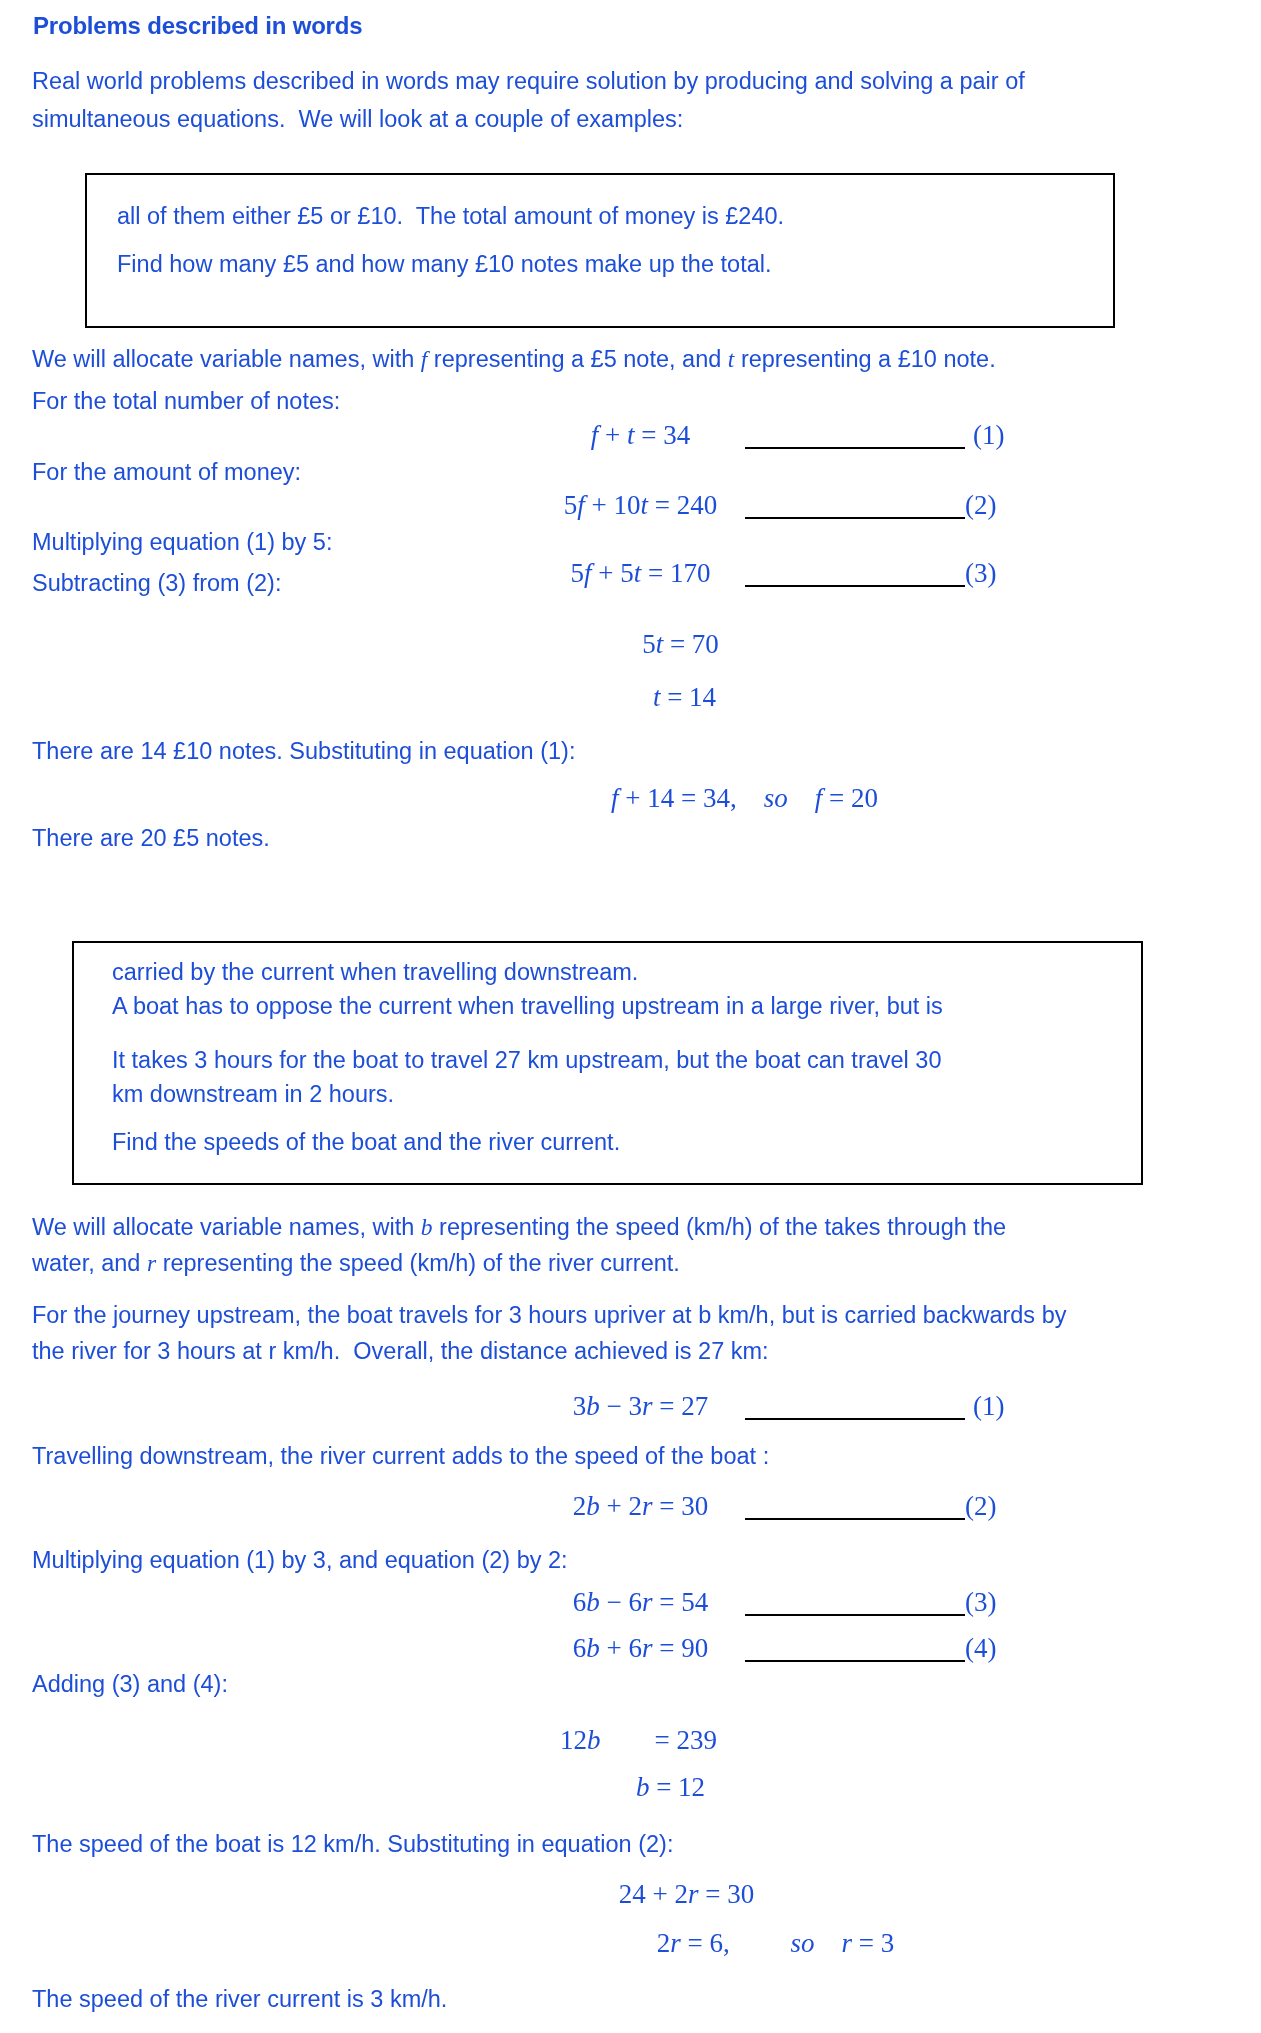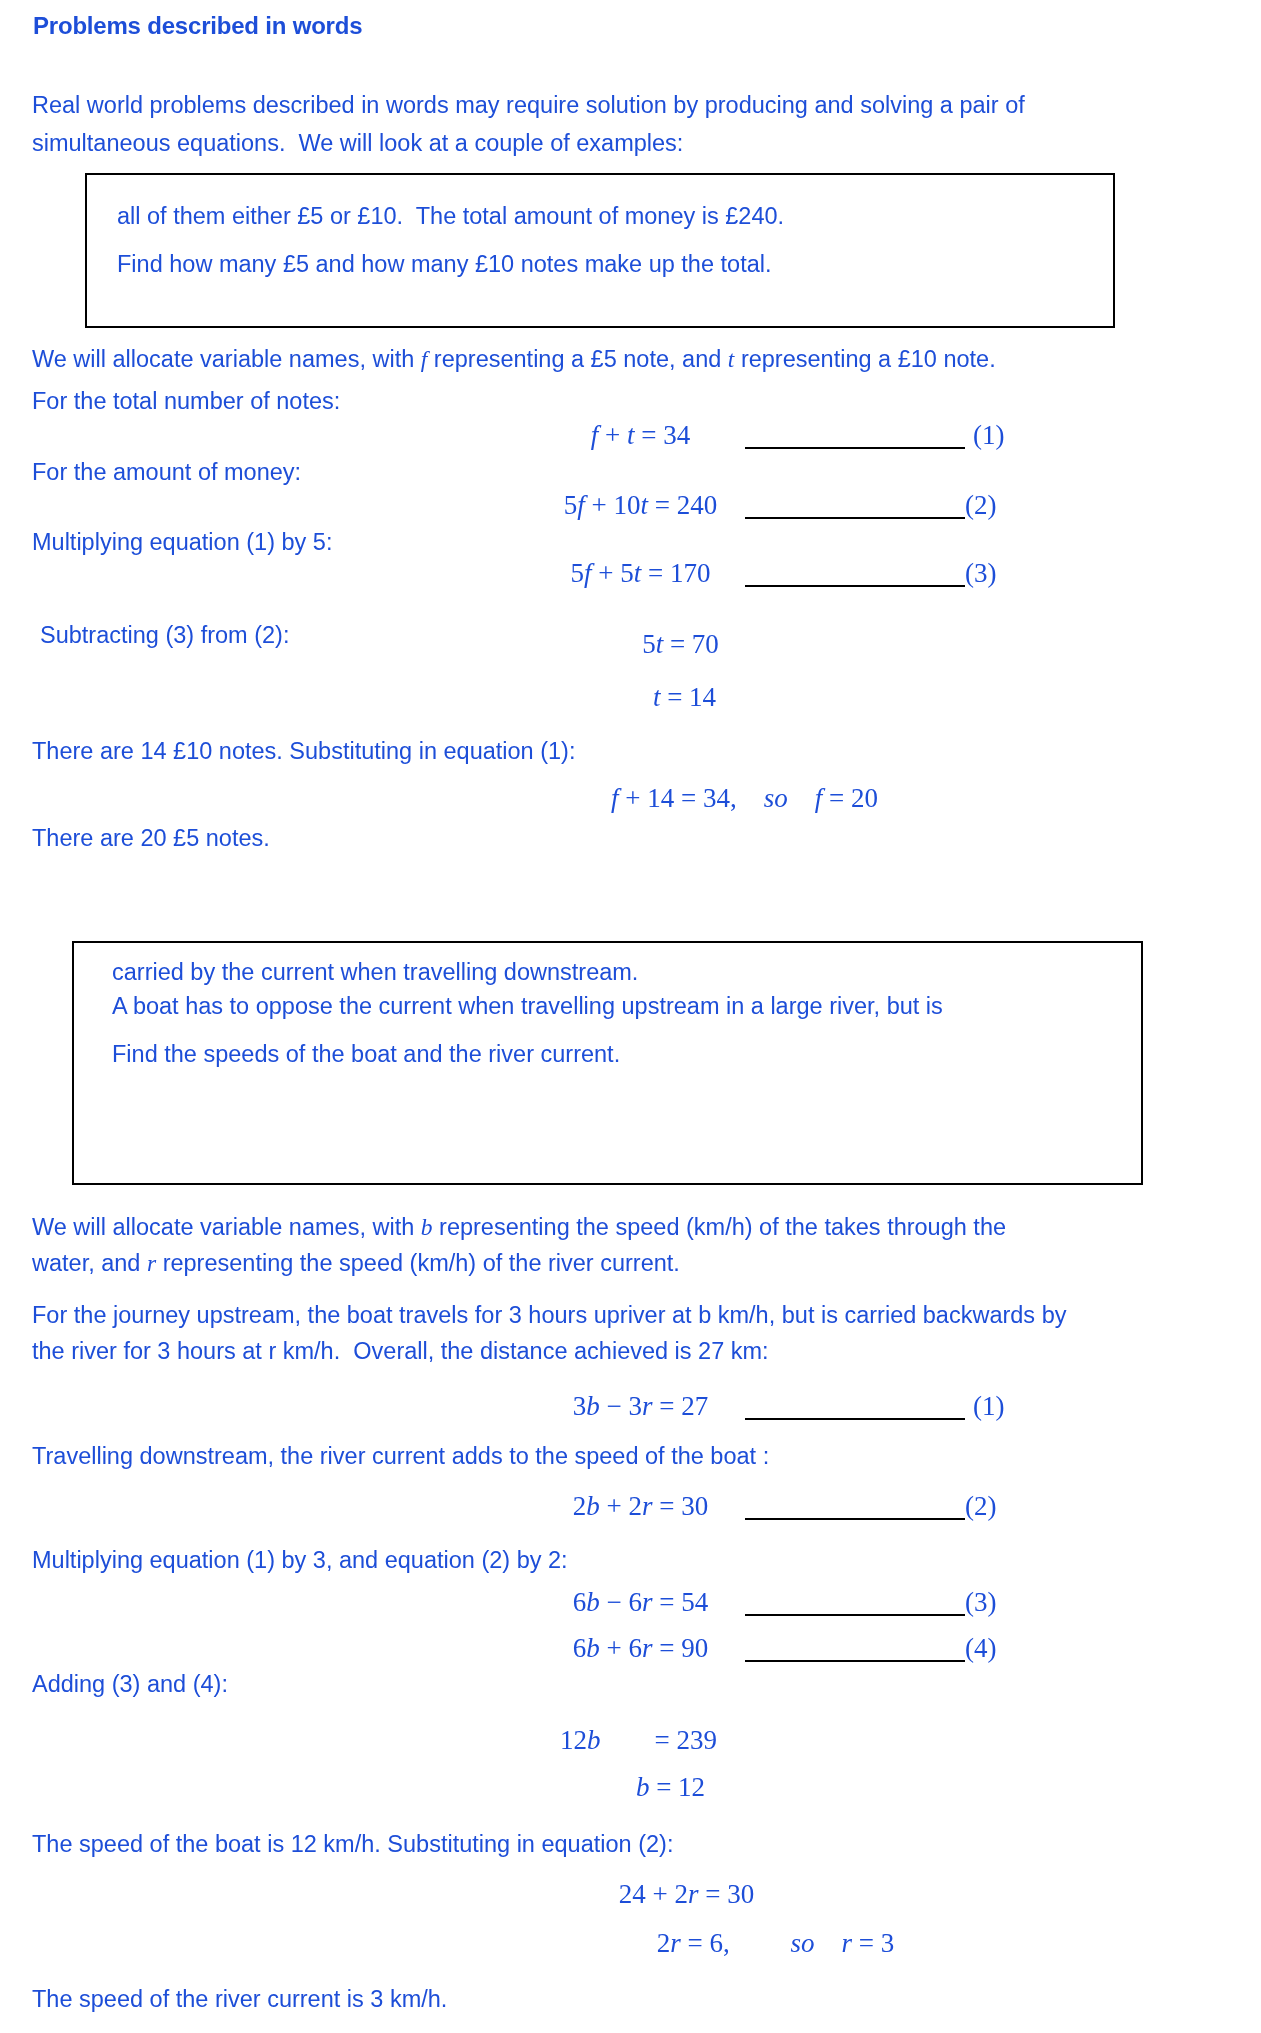--- a/index.html
+++ b/index.html
@@ -75,26 +75,26 @@
   .blk-e16{top:782px;padding-left:228px;}
   .blk-e21{top:1390px;}
   .blk-e22{top:1490px;}
   .blk-e23{top:1586px;}
   .blk-e24{top:1632px;}
   .blk-e25{top:1724px;padding-left:16px;}
   .blk-e26{top:1771px;padding-left:80px;}
   .blk-e27{top:1878px;padding-left:26px;margin-left:43px;}
   .blk-e28{top:1927px;padding-left:290px;}
   
-  .blk-intro{top:62px;margin-top:24px;}
+  .blk-intro{top:62px;}
   .blk-a1{top:340px;}
   .blk-l1t{top:382px;}
   .blk-l1m{top:453px;}
   .blk-l1x{top:523px;}
-  .blk-l1s{top:616px;margin-left:8px;}
+  .blk-l1s{top:564px;}
   .blk-c1t{top:732px;}
   .blk-c1f{top:819px;}
   .blk-a2{top:1209px;line-height:36px;}
   .blk-up{top:1297px;line-height:36px;}
   .blk-l2d{top:1437px;}
   .blk-l2m{top:1541px;}
   .blk-l2a{top:1665px;}
   .blk-c2b{top:1825px;}
   .blk-c2r{top:1980px;}
 </style>
@@ -159,20 +159,24 @@
     <span class="eq"><i>f</i><span> + 14 = 34,    </span><i>so</i><span>    </span><i>f</i><span> = 20</span></span>
   </div>
 
   <div class="t blk-c1f">There are 20  £5 notes.</div>
 
   <div class="box blk-box2">
     <div class="boxp">
         <div class="ln">carried by the current when travelling downstream.</div>
         <div class="ln">A boat has to oppose the current when travelling upstream in a large river, but is</div>
       </div>
+    <div class="boxp boxp-gap-lg">
+        <div class="ln">It takes 3 hours for the boat to travel 27 km upstream, but the boat can travel 30</div>
+        <div class="ln">km downstream in 2 hours.</div>
+      </div>
     <div class="boxp boxp-gap-sm">
         <div class="ln">Find the speeds of the boat and the river current.</div>
       </div>
   </div>
 
   <div class="t blk-a2">
       <div class="ln"><span>We will allocate variable names, with </span><i class="mv">b</i><span> representing the speed (km/h) of the takes through the</span></div>
       <div class="ln"><span>water, and </span><i class="mv">r</i><span> representing the speed (km/h) of the river current.</span></div>
     </div>
   <div class="t blk-up">

